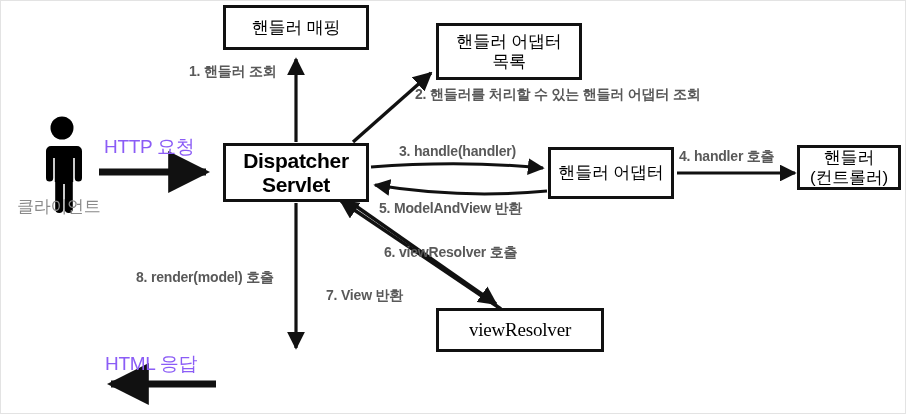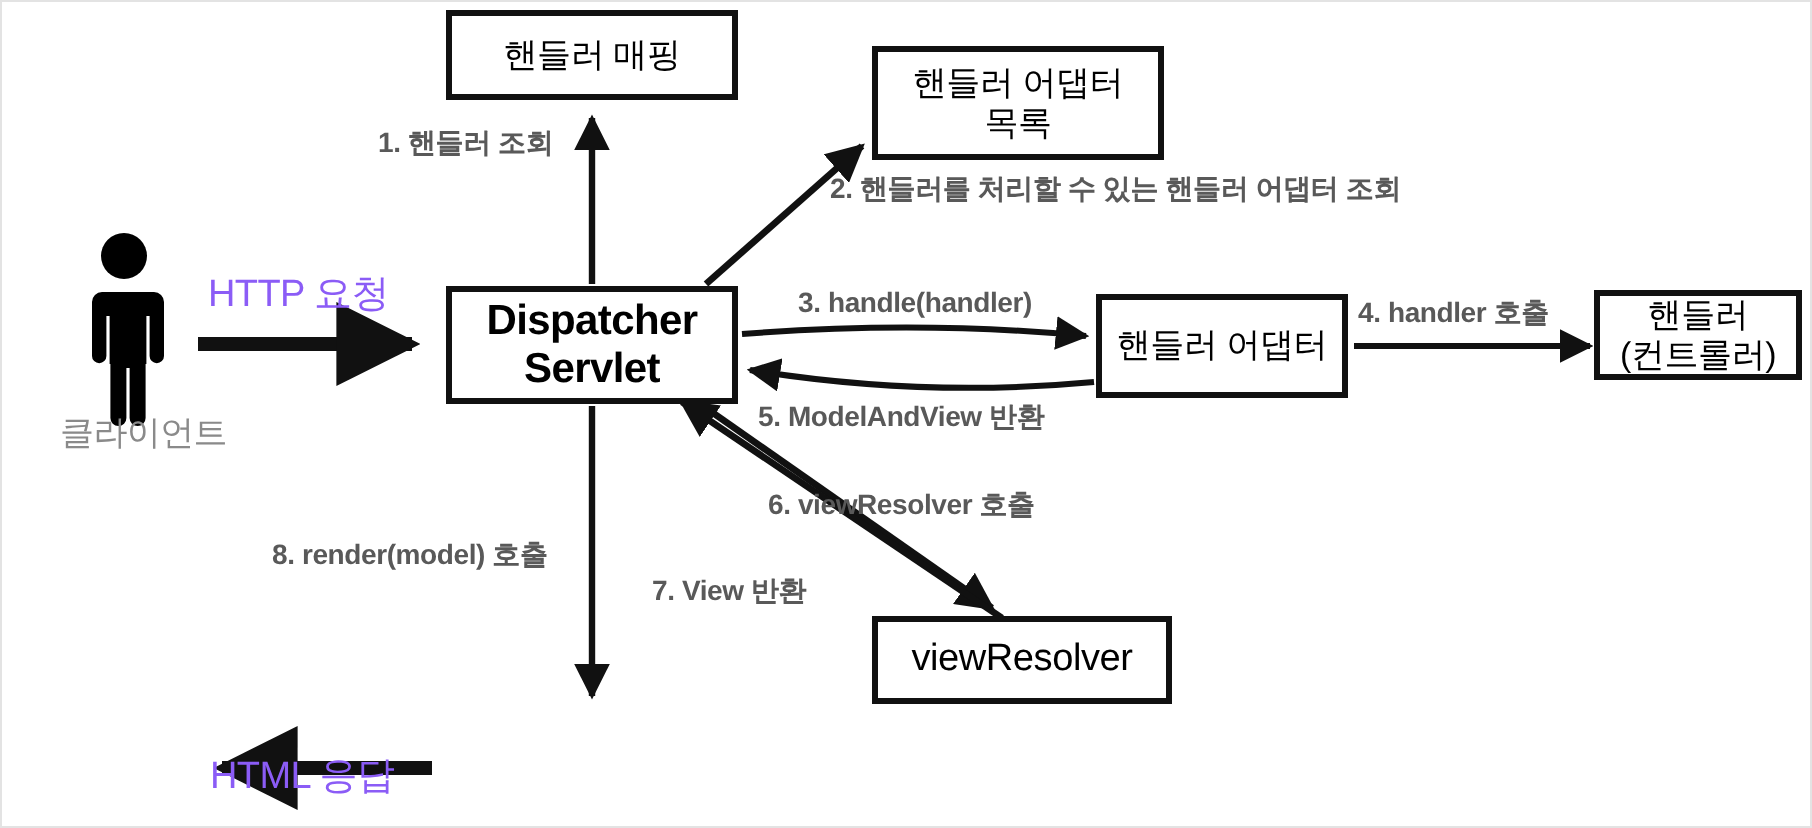--- a/index.html
+++ b/index.html
@@ -154,21 +154,21 @@
     </g>
   </svg>
 
   <svg class="actor" style="left:33px; top:114px;" width="56" height="98" viewBox="0 0 56 98" xmlns="http://www.w3.org/2000/svg">
     <circle cx="28" cy="13" r="11.5" fill="#000000"></circle>
     <path d="M 13 31 h 30 a 5 5 0 0 1 5 5 v 27 a 3.6 3.6 0 0 1 -7.2 0 v -20
              h -1.6 v 24 h -0.4 v 27 a 4 4 0 0 1 -8 0 v -25 h -1.6 v 25
              a 4 4 0 0 1 -8 0 v -27 h -0.4 v -24 h -1.6 v 20
              a 3.6 3.6 0 0 1 -7.2 0 v -27 a 5 5 0 0 1 5 -5 z" fill="#000000"></path>
   </svg>
-  <div class="actor-label" style="left:16px; top:204px;margin-left:13px;">클라이언트</div>
+  <div class="actor-label" style="left:16px; top:194px;">클라이언트</div>
 
   <div class="node ko" style="left:222px; top:4px; width:146px; height:45px;align-items:center;">
     <span class="line">핸들러 매핑</span>
   </div>
 
   <div class="node ko" style="left:435px; top:22px; width:146px; height:57px;">
     <span class="line">핸들러 어댑터</span>
     <span class="line">목록</span>
   </div>
 
@@ -179,28 +179,28 @@
 
   <div class="node ko" style="left:547px; top:146px; width:126px; height:52px;">
     <span class="line">핸들러 어댑터</span>
   </div>
 
   <div class="node ko" style="left:796px; top:144px; width:104px; height:45px;">
     <span class="line">핸들러</span>
     <span class="line">(컨트롤러)</span>
   </div>
 
-  <div class="node en-plain" style="left:435px; top:307px; width:150px; height:44px;">
+  <div class="node en-plain" style="left:435px; top:307px; width:168px; height:44px;font-family:Liberation Serif, serif;">
     <span class="line">viewResolver</span>
   </div>
 
 
   <div class="edge-label" style="left:103px; top:133px;">HTTP 요청</div>
 
-  <div class="edge-label" style="left:104px; top:350px;margin-top:24px;">HTML 응답</div>
+  <div class="edge-label" style="left:104px; top:350px;">HTML 응답</div>
 
   <div class="step-label" style="left:188px; top:62px;">1. 핸들러 조회</div>
 
   <div class="step-label" style="left:414px; top:85px;">2. 핸들러를 처리할 수 있는 핸들러 어댑터 조회</div>
 
   <div class="step-label" style="left:398px; top:142px;">3. handle(handler)</div>
 
   <div class="step-label" style="left:678px; top:147px;">4. handler 호출</div>
 
   <div class="step-label" style="left:378px; top:199px;">5. ModelAndView 반환</div>

